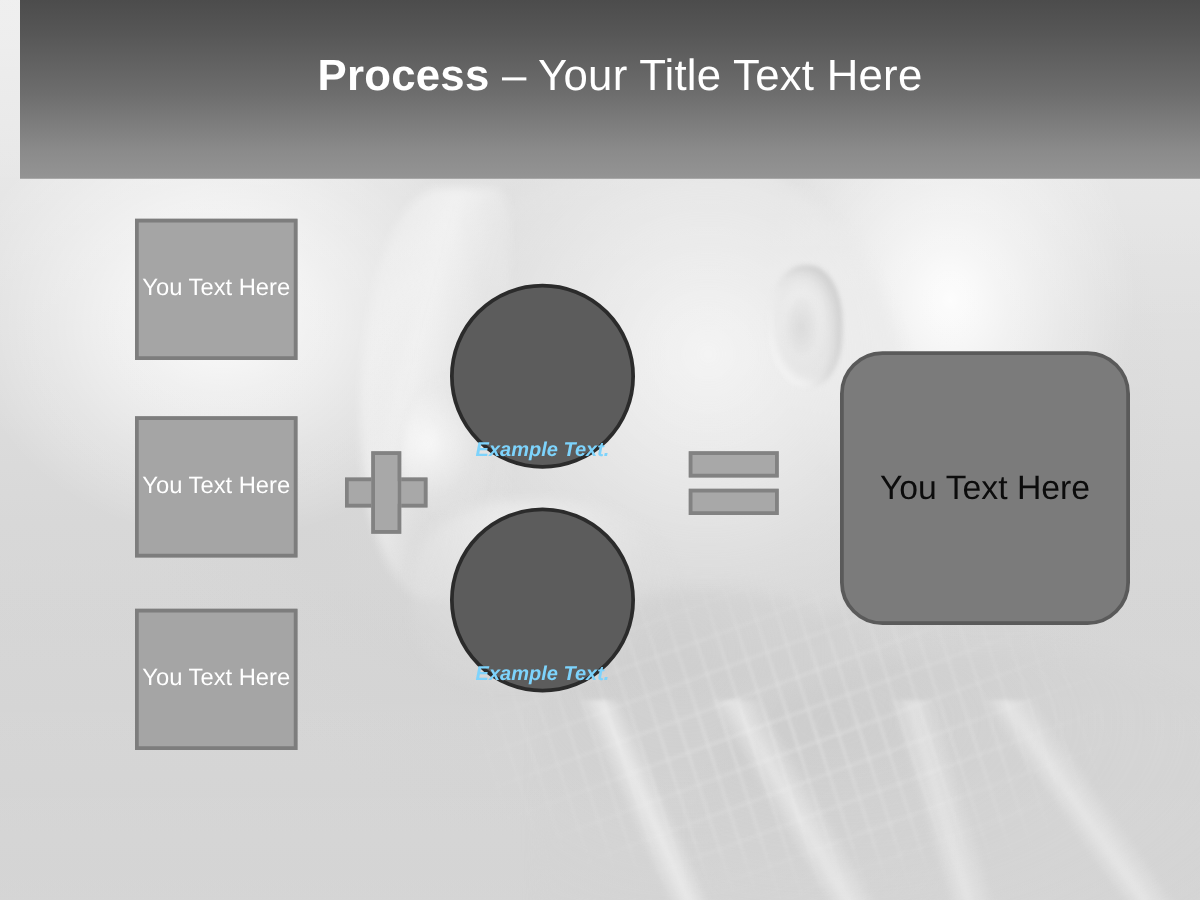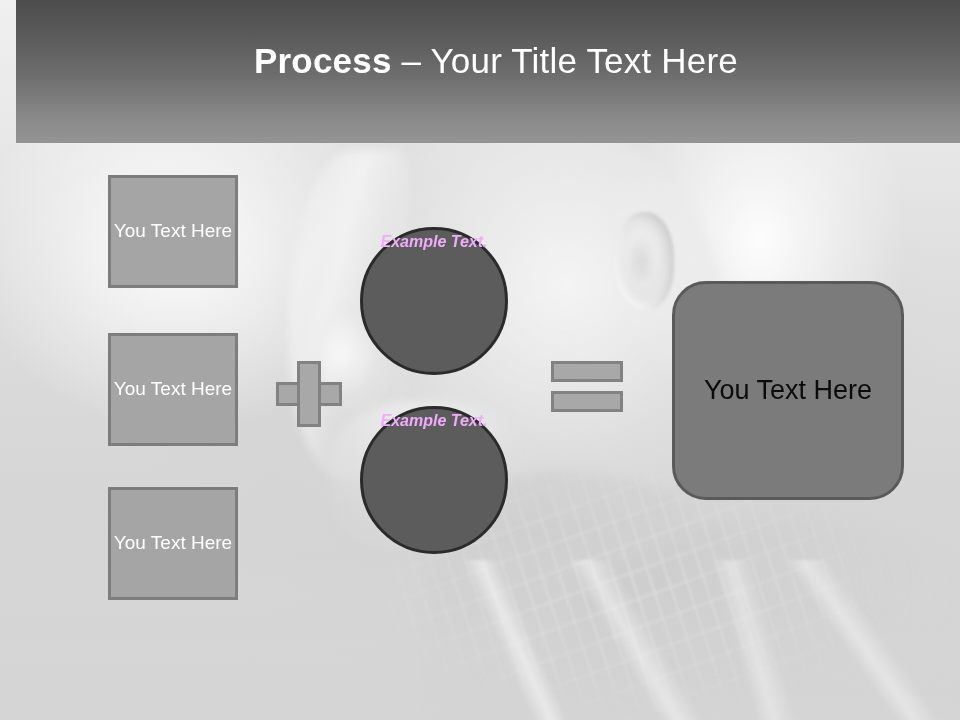--- a/index.html
+++ b/index.html
@@ -196,24 +196,24 @@
 
   
   .circle {
     position: absolute;
     width: 148px; height: 148px;
     border-radius: 50%;
     background: #5c5c5c;
     border: 3px solid #2b2b2b;
     box-sizing: border-box;
     display: flex;
-    align-items: flex-start;
+    align-items: flex-end;
     justify-content: center;
     text-align: center;
-    color: #f0abfc;
+    color: #7dd3fc;
     font-size: 16px;
     font-weight: bold;
     font-style: italic;
     line-height: 1.45;
   }
   #circle1 { left: 360px; top: 227px; }
   #circle2 { left: 360px; top: 406px; }
 
   
   .equals {

